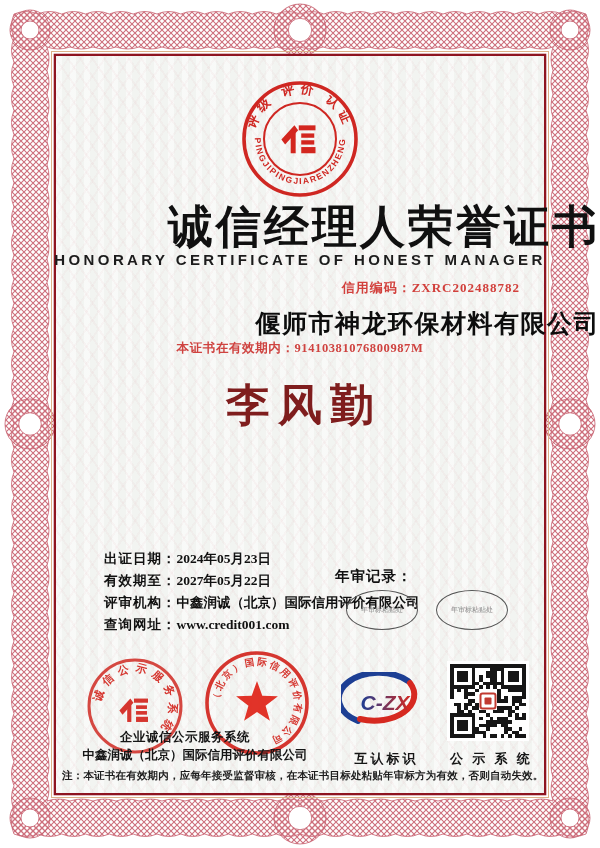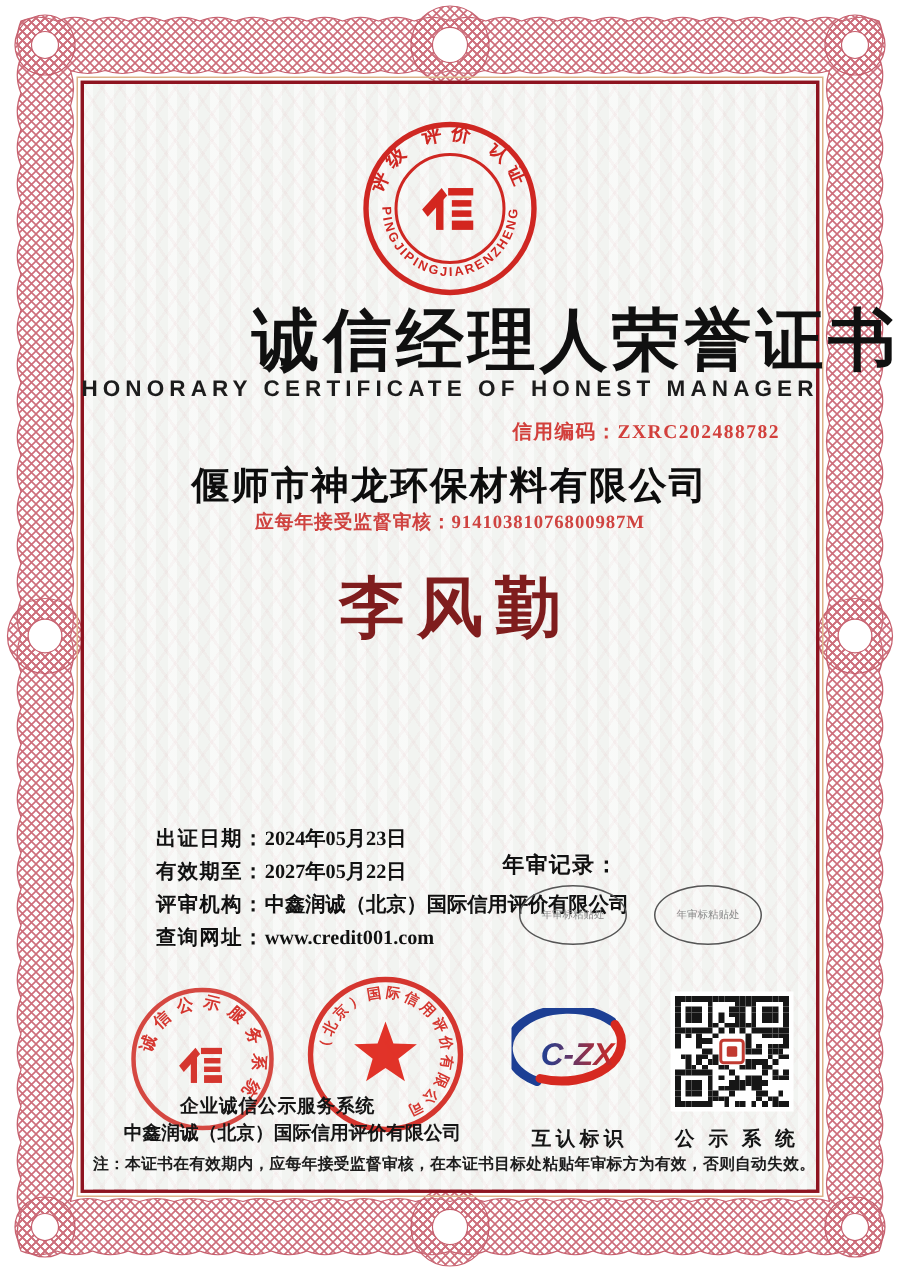--- a/index.html
+++ b/index.html
@@ -30,21 +30,21 @@
     left:0; top:251px; width:100%; text-align:center;
     font-family:"Liberation Sans", sans-serif; font-weight:700; font-size:15px;
     color:#1c1c1c; letter-spacing:3.4px; white-space:nowrap;
   }
   .credit-code {
     right:80px; top:279px; text-align:right;
     font-family:"Liberation Serif", serif; font-weight:700; font-size:13px;
     color:#d2403c; letter-spacing:1px; white-space:nowrap;
   }
   .company {
-    left:0; top:307px; width:100%; text-align:center;
+    left:0; top:307px; width:100%; text-align:right;
     font-weight:900; font-size:25px; color:#0d0d0d; letter-spacing:1.5px; white-space:nowrap;
   }
   .uscc {
     left:0; top:340px; width:100%; text-align:center;
     font-weight:700; font-size:12.5px; color:#cf4340; letter-spacing:0.6px; white-space:nowrap;
   }
   .recipient {
     left:0; top:376px; width:100%; text-align:center;
     font-weight:900; font-size:44px; color:#7f1d1d; letter-spacing:8px; text-indent:8px; white-space:nowrap;
   }
@@ -147,21 +147,21 @@
   </svg>
 
   <div class="abs title">诚信经理人荣誉证书</div>
   <div class="abs subtitle">HONORARY CERTIFICATE OF HONEST MANAGER</div>
   <div class="abs credit-code">
     <span>信用编码：</span><span>ZXRC202488782</span>
   </div>
 
   <div class="abs company">偃师市神龙环保材料有限公司</div>
   <div class="abs uscc">
-    <span>应每年接受监督审核：</span><span>91410381076800987M</span>
+    <span>本证书在有效期内：</span><span>91410381076800987M</span>
   </div>
   <div class="abs recipient">李风勤</div>
 
   <div class="abs details">
     <div class="detail-row">
       <span class="lbl">出证日期：</span><span>2024年05月23日</span>
     </div>
     <div class="detail-row">
       <span class="lbl">有效期至：</span><span>2027年05月22日</span>
     </div>

